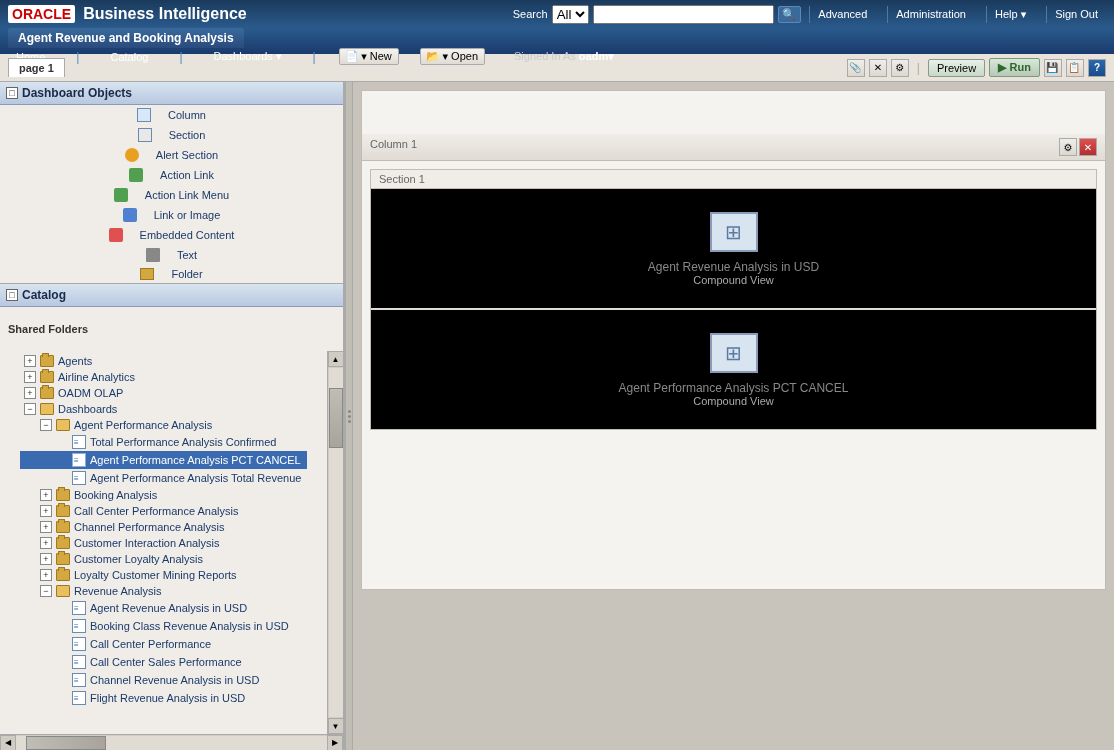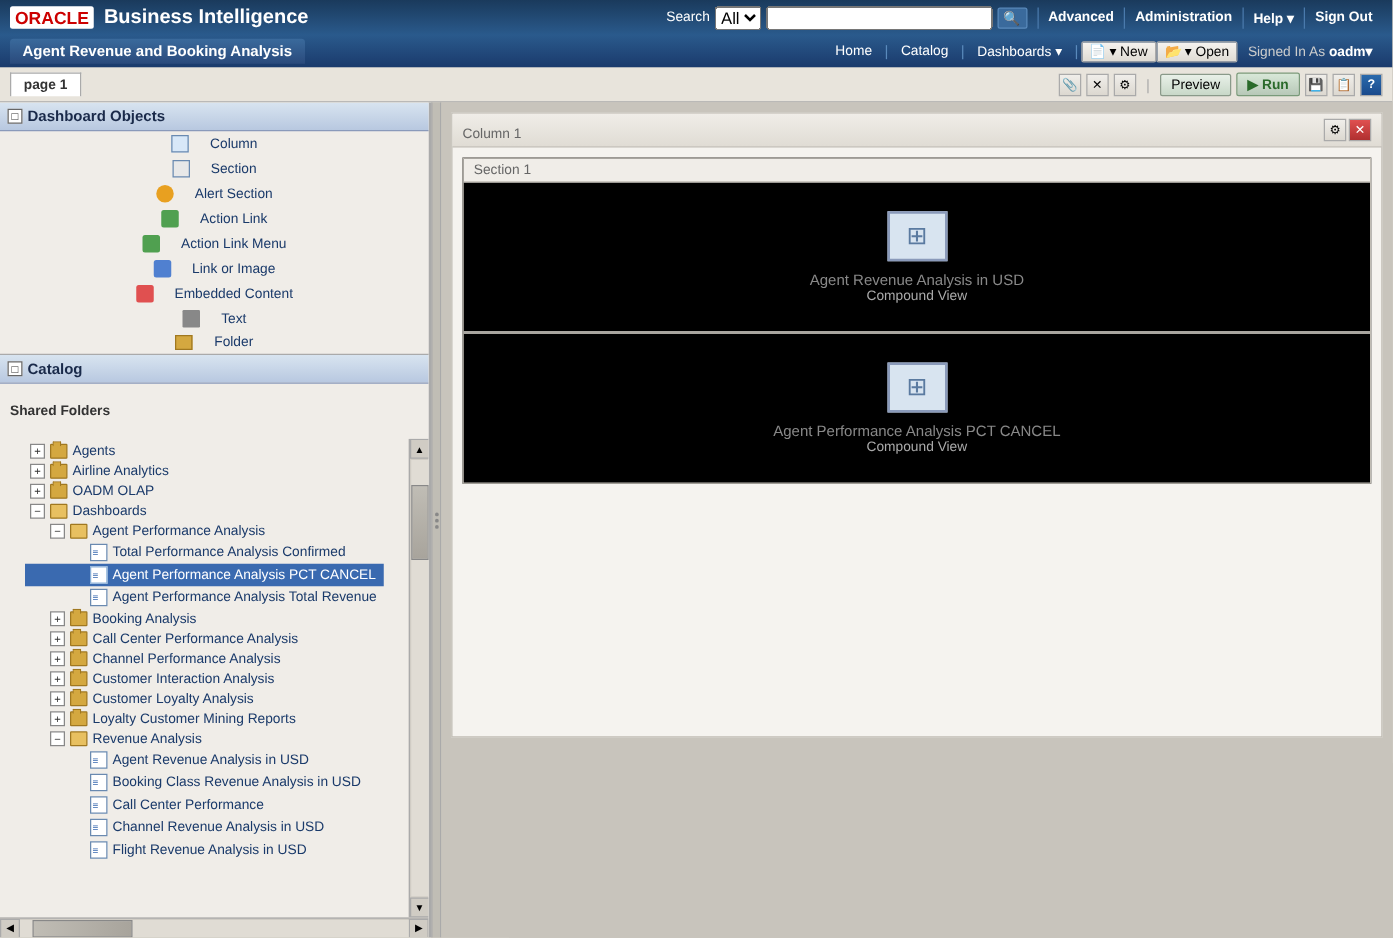--- a/index.html
+++ b/index.html
@@ -41,54 +41,54 @@
       background: #3a6a9c;
       border: 1px solid #5a8abc;
       color: white;
       font-size: 11px;
       padding: 1px 4px;
       cursor: pointer;
       border-radius: 2px;
     }
     #top-nav-links {
       display: flex;
-      gap: 0;
+      gap: 12px;
       margin-left: 8px;
-      font-weight: bold;
     }
     .top-nav-link {
       color: white;
       font-size: 11px;
       padding: 2px 8px;
       cursor: pointer;
       border-left: 1px solid #4a7aac;
       text-decoration: none;
     }
 
     
     #second-bar {
       background: linear-gradient(to bottom, #2a5a8c, #1a3a6c);
       height: 26px;
       display: flex;
-      align-items: center;
+      align-items: flex-start;
       padding: 0 8px;
+      flex-direction: column;
     }
     #page-subtitle {
       color: white;
       font-size: 12px;
       font-weight: bold;
       background: linear-gradient(to bottom, #3a6a9c, #2a4a7c);
       padding: 3px 10px;
       border-radius: 3px 3px 0 0;
       margin-right: auto;
     }
     #second-nav-links {
       display: flex;
       align-items: center;
-      gap: 0;
+      gap: 21px;
     }
     .second-nav-link {
       color: white;
       font-size: 11px;
       padding: 2px 8px;
       cursor: pointer;
       text-decoration: none;
     }
     .nav-separator { color: #5a8abc; margin: 0 2px; }
 
@@ -441,22 +441,23 @@
       border: 1px solid #c0bcb4;
       min-height: 500px;
     }
     #column-1-header {
       background: linear-gradient(to bottom, #f0ede8, #e0dcd4);
       padding: 4px 8px;
       font-size: 11px;
       color: #666;
       display: flex;
       justify-content: space-between;
-      align-items: flex-end;
+      align-items: flex-start;
       border-bottom: 1px solid #c0bcb4;
+      margin-top: 43px;
     }
     #column-1-tools {
       display: flex;
       gap: 2px;
     }
     .col-tool-btn {
       width: 18px;
       height: 18px;
       border: 1px solid #aaa;
       background: linear-gradient(to bottom, #f0eeea, #dcd8d0);
@@ -804,20 +805,25 @@
               <span class="report-icon"></span>
               <span>Booking Class Revenue Analysis in USD</span>
             </div>
 
             <div class="tree-item tree-indent-2">
               <span class="expand-spacer"></span>
               <span class="report-icon"></span>
               <span>Call Center Performance</span>
             </div>
 
+            <div class="tree-item tree-indent-2">
+              <span class="expand-spacer"></span>
+              <span class="report-icon"></span>
+              <span>Call Center Sales Performance</span>
+            </div>
 
             <div class="tree-item tree-indent-2">
               <span class="expand-spacer"></span>
               <span class="report-icon"></span>
               <span>Channel Revenue Analysis in USD</span>
             </div>
 
             <div class="tree-item tree-indent-2">
               <span class="expand-spacer"></span>
               <span class="report-icon"></span>

